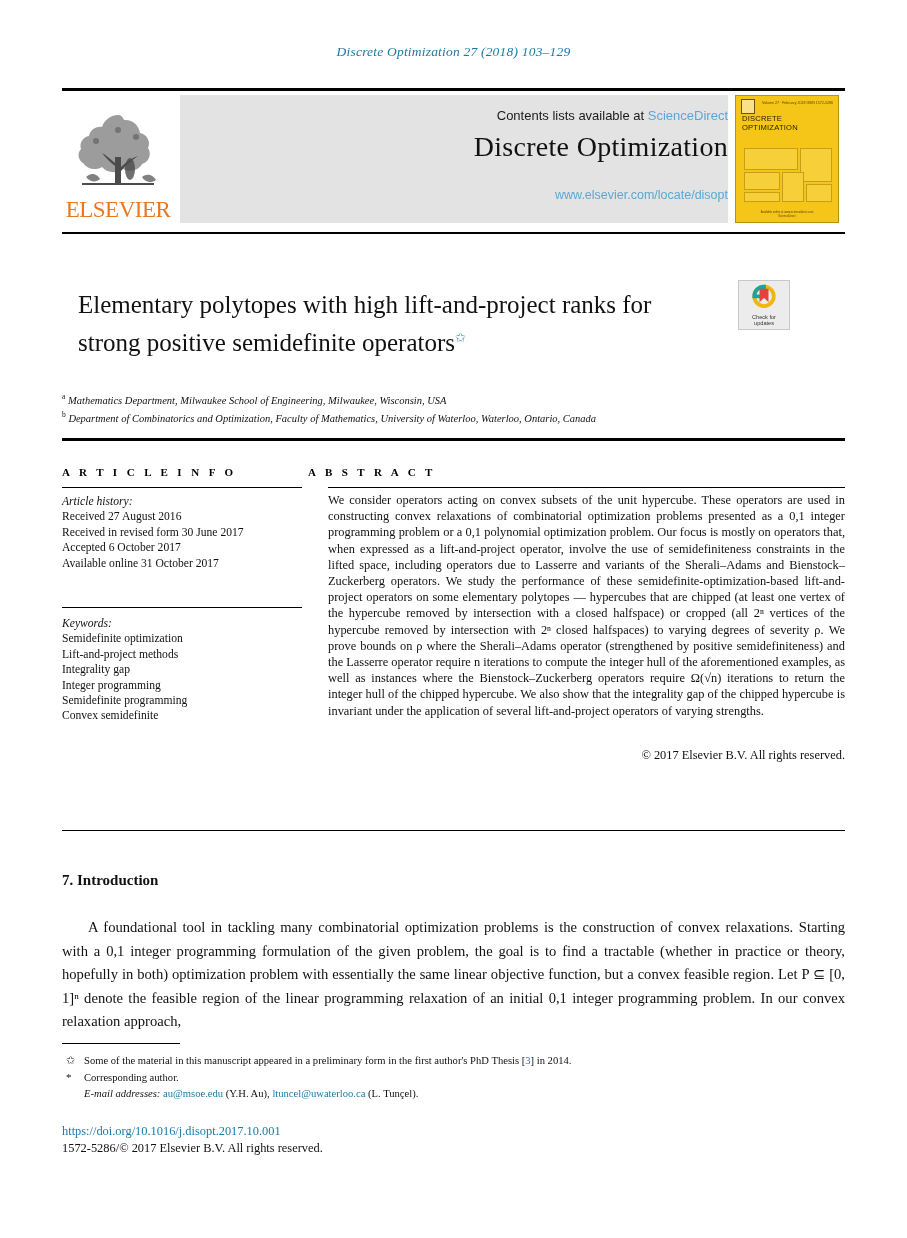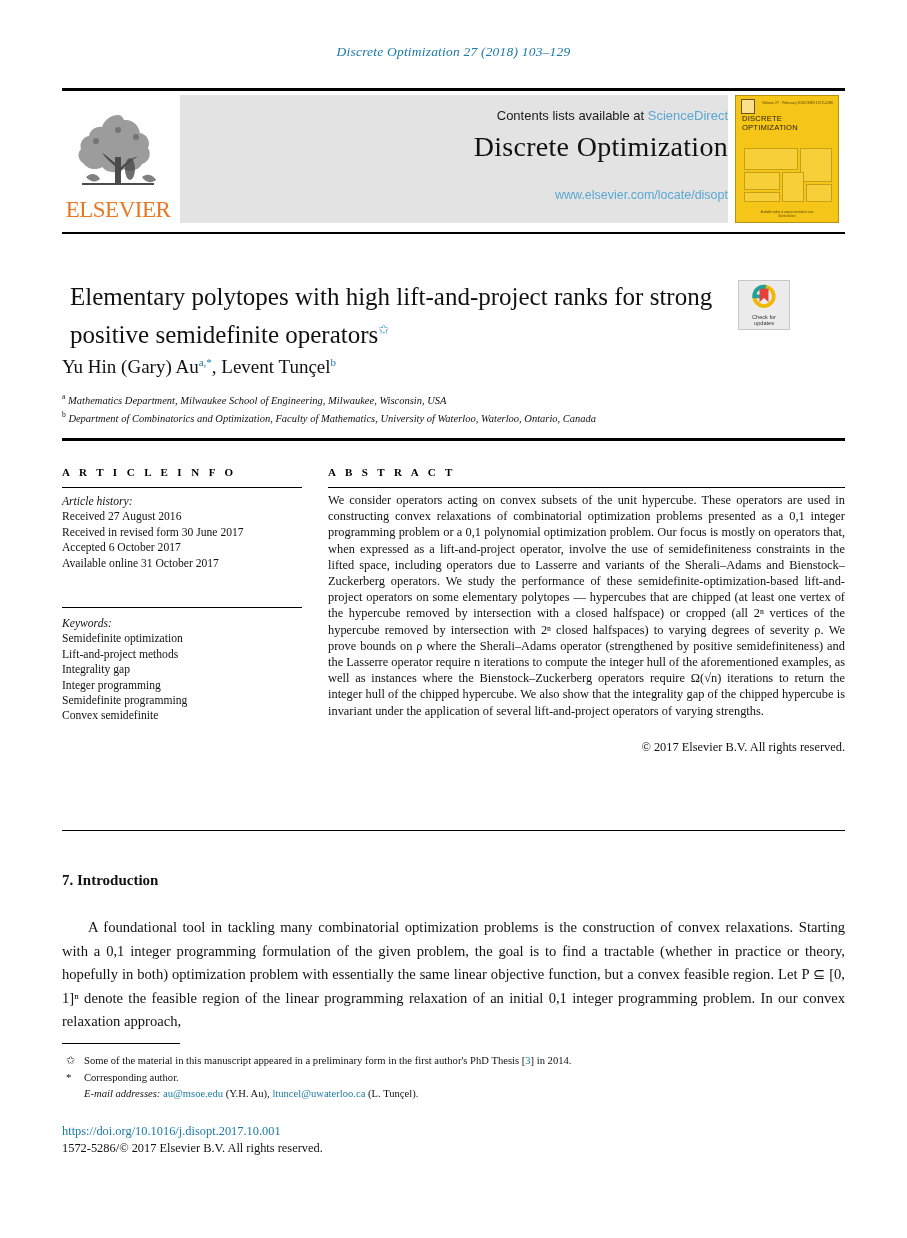--- a/index.html
+++ b/index.html
@@ -178,21 +178,21 @@
     left: 62px;
     top: 272px;
     width: 660px;
   }
   .paper-title {
     font-family: "Liberation Serif", serif;
     font-size: 25px;
     line-height: 33px;
     color: #111;
     font-weight: normal;
-    margin: 8px;
+    margin: 16px;
   }
   .star-mark {
     color: #2a93c9;
     font-size: 13px;
     vertical-align: super;
   }
   .crossmark {
     position: absolute;
     left: 738px;
     top: 280px;
@@ -268,21 +268,21 @@
     left: 328px;
     top: 492px;
     width: 517px;
     font-size: 12.4px;
     line-height: 16.2px;
     text-align: justify;
     color: #111;
   }
   .abstract-col p { margin: 0; }
   .copyright-line {
-    margin-top: 20px;
+    margin-top: 28px;
     text-align: right;
     font-size: 12.4px;
   }
 
   
   .section-title {
     position: absolute;
     left: 62px;
     top: 872px;
     font-size: 15px;
@@ -416,31 +416,30 @@
   <div class="crossmark">
     <svg width="30" height="26" viewBox="0 0 40 34" style="margin-top:3px">
       <circle cx="20" cy="16" r="13" fill="none" stroke="#f2b705" stroke-width="5"></circle>
       <path d="M7 16 A13 13 0 0 1 20 3 L20 16 Z" fill="none" stroke="#19a3a3" stroke-width="5"></path>
       <path d="M14 6 L26 6 L26 24 L20 18 L14 24 Z" fill="#e8413a"></path>
     </svg>
     <div class="crossmark-label">Check for</div>
     <div class="crossmark-label">updates</div>
   </div>
 
-  <div class="authors"><span>Yu Hin (Gary) Au</span><sup>a,*</sup><span>, Levent Tunçel</span><sup>b</sup></div>
 
   <div class="affils">
     <div><sup>a</sup> <span>Mathematics Department, Milwaukee School of Engineering, Milwaukee, Wisconsin, USA</span></div>
     <div><sup>b</sup> <span>Department of Combinatorics and Optimization, Faculty of Mathematics, University of Waterloo, Waterloo, Ontario, Canada</span></div>
   </div>
 
   <div class="rule-thick" style="left:62px; top:438px; width:783px;"></div>
 
   <div class="col-head" style="left:62px; top:466px;">A R T I C L E   I N F O</div>
-  <div class="col-head" style="left:328px; top:466px;text-align:right;">A B S T R A C T</div>
+  <div class="col-head" style="left:308px; top:466px;text-align:right;">A B S T R A C T</div>
 
   <div class="rule-thin" style="left:62px; top:487px; width:240px;"></div>
   <div class="rule-thin" style="left:328px; top:487px; width:517px;"></div>
 
   <div class="info-col" style="top:494px;font-family:Liberation Serif, serif;">
     <div class="it-head">Article history:</div>
     <div>Received 27 August 2016</div>
     <div>Received in revised form 30 June 2017</div>
     <div>Accepted 6 October 2017</div>
     <div>Available online 31 October 2017</div>

